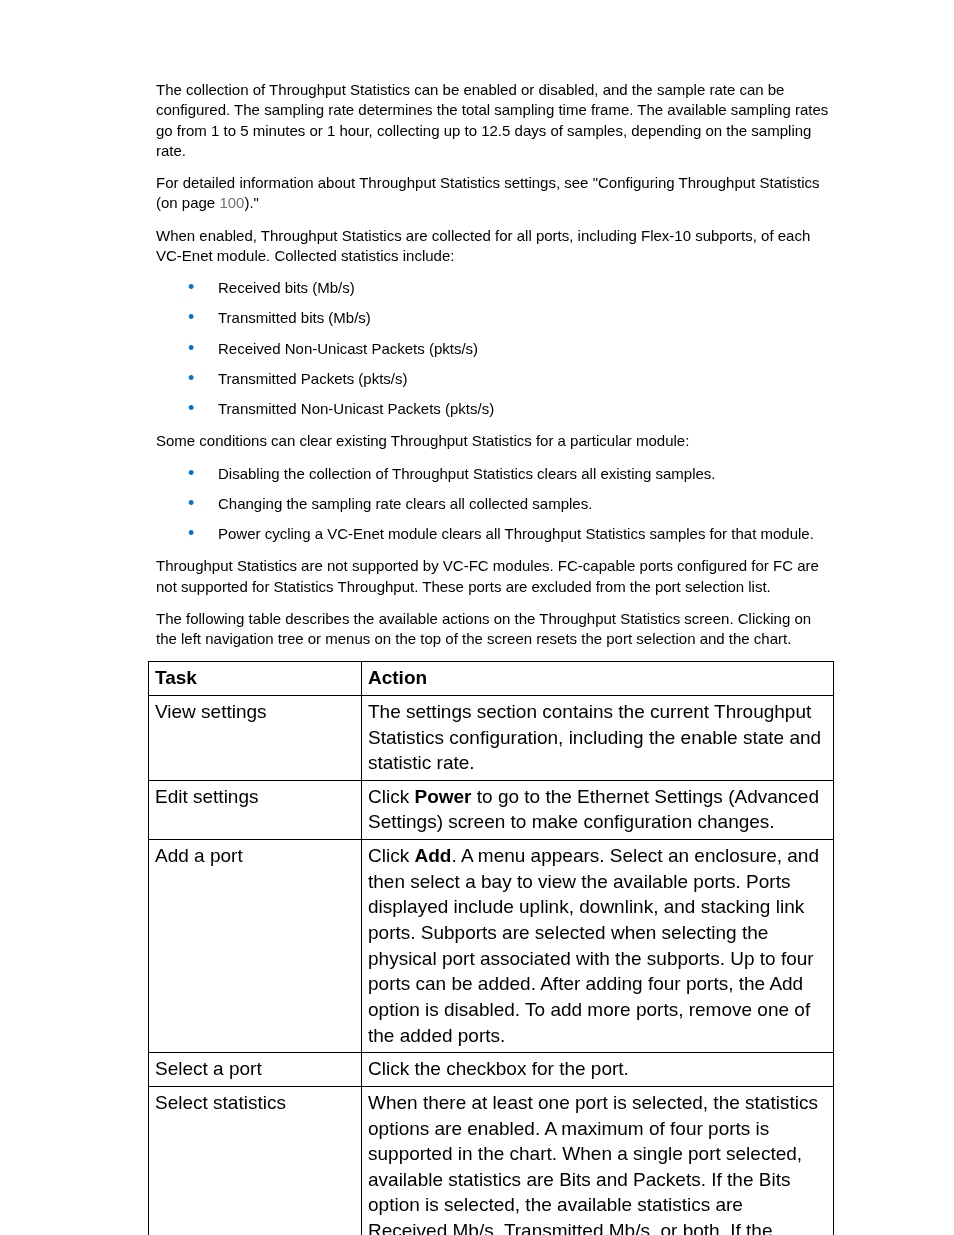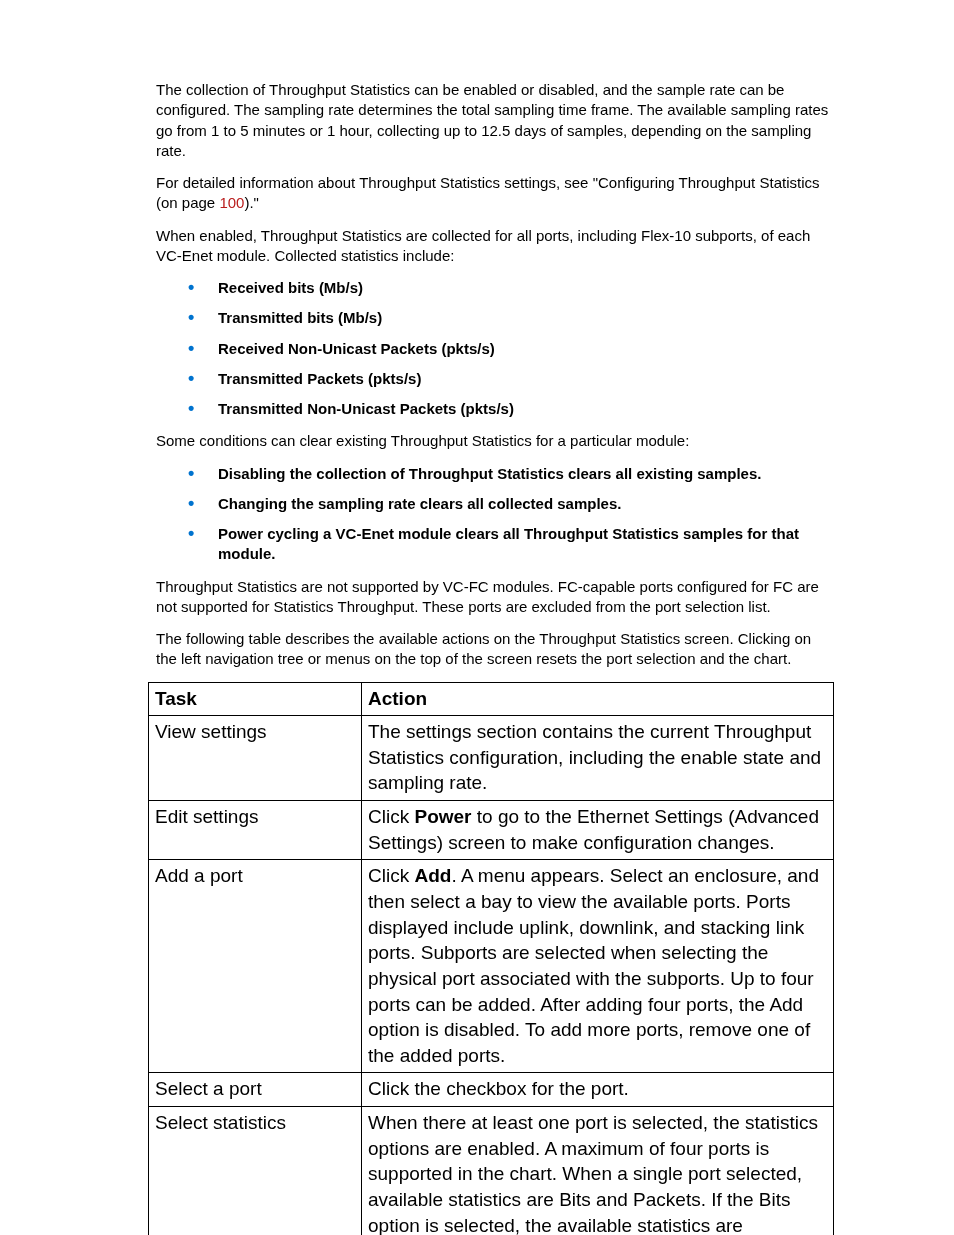--- a/index.html
+++ b/index.html
@@ -10,32 +10,31 @@
     margin: 0;
     padding: 80px 120px 60px 148px;
     background: #fff;
     width: 954px;
     box-sizing: border-box;
   }
   p {
     margin: 0 0 12px 8px;
   }
   .link {
-    color: #b91c1c;
+    color: #737373;
   }
   ul {
     list-style: none;
     padding: 0;
     margin: 0 0 12px 0;
   }
   ul li {
     position: relative;
     padding-left: 70px;
     margin-bottom: 10px;
-    font-weight: bold;
   }
   ul li::before {
     content: "•";
     position: absolute;
     left: 40px;
     color: #0073cf;
     font-size: 18px;
     line-height: 1;
     top: 0px;
   }
@@ -93,21 +92,21 @@
 <table>
   <thead>
     <tr>
       <th>Task</th>
       <th>Action</th>
     </tr>
   </thead>
   <tbody id="table-body">
       <tr>
         <td>View settings</td>
-        <td>The settings section contains the current Throughput Statistics configuration, including the enable state and sampling rate.</td>
+        <td>The settings section contains the current Throughput Statistics configuration, including the enable state and statistic rate.</td>
       </tr>
       <tr>
         <td>Edit settings</td>
         <td>Click <b>Power</b> to go to   the Ethernet Settings (Advanced Settings) screen to make configuration changes.</td>
       </tr>
       <tr>
         <td>Add a port</td>
         <td>Click <b>Add</b>. A menu appears. Select an enclosure, and then select a bay to view the available ports. Ports displayed include uplink, downlink, and stacking link ports. Subports are selected when selecting the physical port associated with the subports. Up to four ports can be added. After adding four ports, the Add option is disabled. To add more ports, remove one of the added ports.</td>
       </tr>
       <tr>

